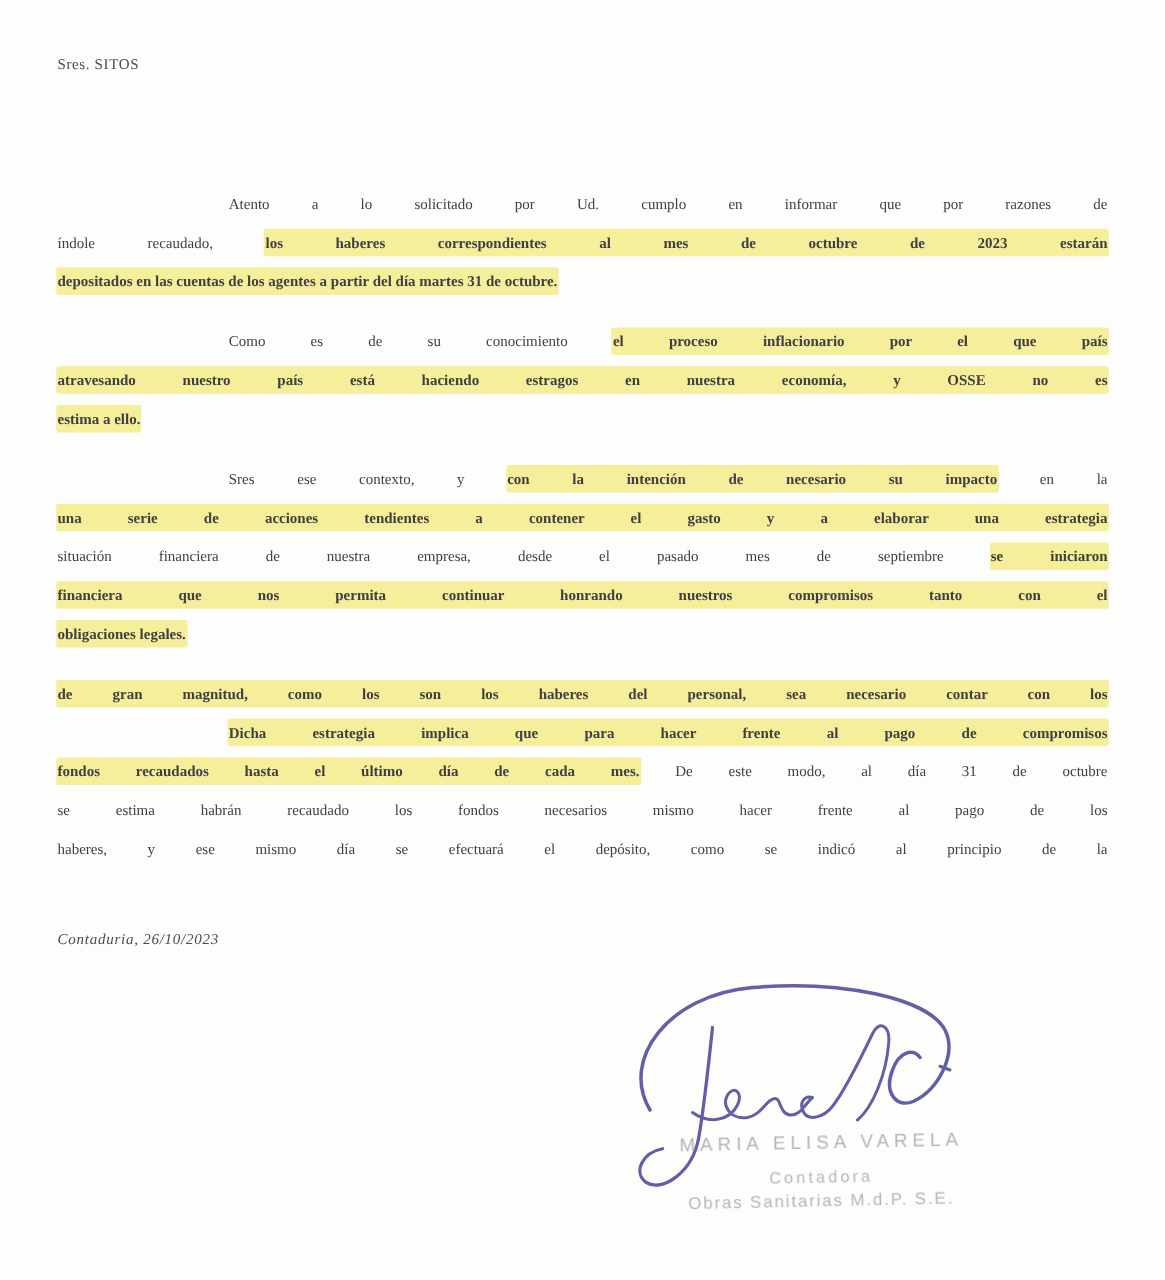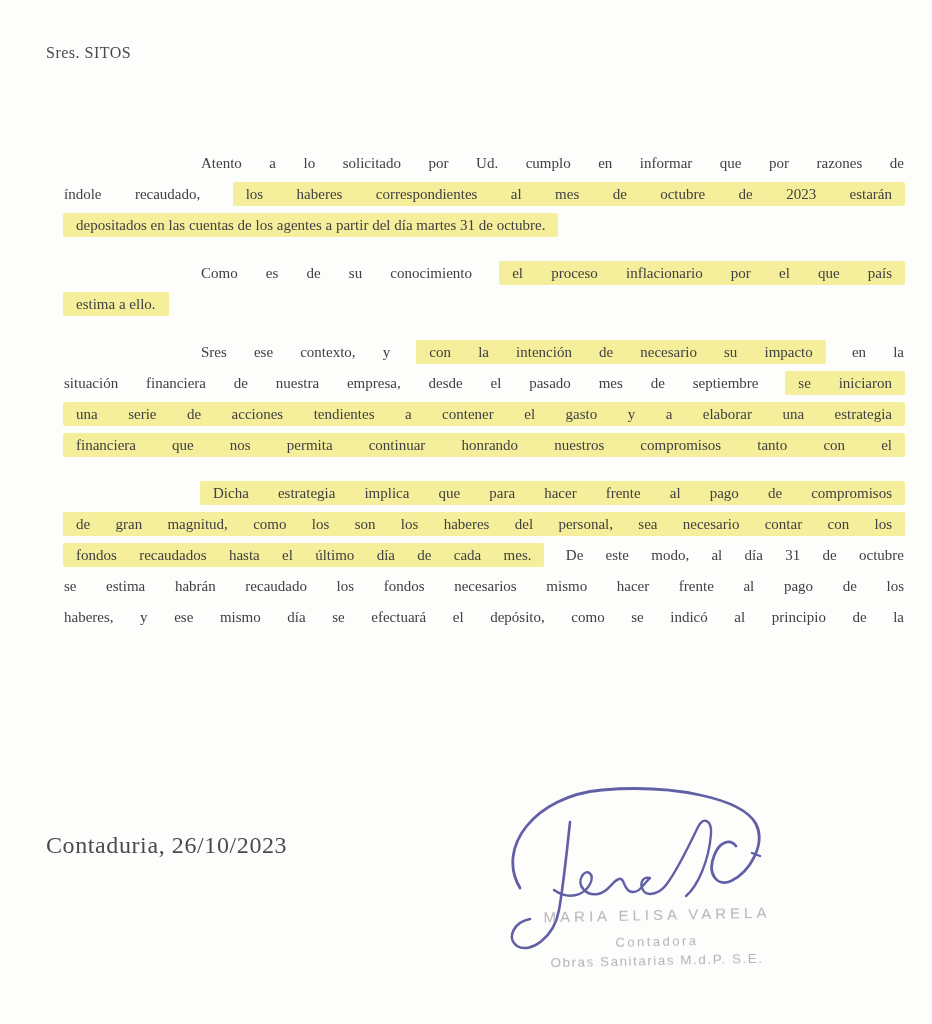--- a/index.html
+++ b/index.html
@@ -6,46 +6,47 @@
   .page{
     position:relative;
     width:932px;height:1024px;
     background:#fdfdfb;
     overflow:hidden;
     font-family:"Liberation Serif","DejaVu Serif",serif;
     color:#403f41;
   }
   .recipient{
     position:absolute;left:46px;top:44px;
-    font-size:16px;letter-spacing:0.5px;color:#4b4b4e;
+    font-size:12px;letter-spacing:0.5px;color:#4b4b4e;
   }
   .paragraphs{
     position:absolute;left:46px;top:148px;width:840px;
-    font-size:15px;line-height:31px;margin-left:18px;
+    font-size:12px;line-height:31px;
   }
   .paragraph{margin:0 0 17px 0;}
   .line{
     text-align:justify;
     text-align-last:justify;
     text-justify:inter-word;
     white-space:normal;
   }
   .line.last{text-align-last:left;}
   .line.indent{text-indent:137px;}
   .hl{
     background:#f5ee9b;
-    padding:4px 13px;
+    padding:4px 1px;
     margin:0 -1px;
     border-radius:2px;
     box-decoration-break:clone;
+    font-weight:bold;
     -webkit-box-decoration-break:clone;
   }
   .closing{
-    position:absolute;left:46px;top:832px;
-    font-size:24px;letter-spacing:0.6px;color:#4b4b4e;
+    position:absolute;left:46px;top:744px;
+    font-size:12px;letter-spacing:0.6px;color:#4b4b4e;font-style:italic;
   }
   .signature{
     position:absolute;left:490px;top:780px;width:442px;height:200px;
   }
   .signature svg{position:absolute;left:0;top:0;}
   .stamp-line{
     position:absolute;left:27px;width:280px;
     text-align:center;
     font-family:"Liberation Sans","DejaVu Sans",sans-serif;
     color:#aaa7ab;
@@ -66,31 +67,33 @@
   <div class="recipient">Sres. SITOS</div>
 
   <div class="paragraphs">
       <div class="paragraph">
         <div class="line indent"><span class="txt">Atento a lo solicitado por Ud. cumplo en informar que por razones de</span></div>
         <div class="line"><span class="txt">índole recaudado, </span><span class="hl">los haberes correspondientes al mes de octubre de 2023 estarán</span></div>
         <div class="line last"><span class="hl">depositados en las cuentas de los agentes a partir del día martes 31 de octubre.</span></div>
       </div>
       <div class="paragraph">
         <div class="line indent"><span class="txt">Como es de su conocimiento </span><span class="hl">el proceso inflacionario por el que país</span></div>
+        <div class="line"><span class="hl">atravesando nuestro país está haciendo estragos en nuestra economía, y OSSE no es</span></div>
         <div class="line last"><span class="hl">estima a ello.</span></div>
       </div>
       <div class="paragraph">
         <div class="line indent"><span class="txt">Sres ese contexto, y </span><span class="hl">con la intención de necesario su impacto</span><span class="txt"> en la</span></div>
+        <div class="line"><span class="hl">una serie de acciones tendientes a contener el gasto y a elaborar una estrategia</span></div>
         <div class="line"><span class="txt">situación financiera de nuestra empresa, desde el pasado mes de septiembre </span><span class="hl">se iniciaron</span></div>
-        <div class="line"><span class="hl">una serie de acciones tendientes a contener el gasto y a elaborar una estrategia</span></div>
         <div class="line"><span class="hl">financiera que nos permita continuar honrando nuestros compromisos tanto con el</span></div>
+        <div class="line last"><span class="hl">obligaciones legales.</span></div>
       </div>
       <div class="paragraph">
+        <div class="line"><span class="hl">de gran magnitud, como los son los haberes del personal, sea necesario contar con los</span></div>
         <div class="line indent"><span class="hl">Dicha estrategia implica que para hacer frente al pago de compromisos</span></div>
-        <div class="line"><span class="hl">de gran magnitud, como los son los haberes del personal, sea necesario contar con los</span></div>
         <div class="line"><span class="hl">fondos recaudados hasta el último día de cada mes.</span><span class="txt"> De este modo, al día 31 de octubre</span></div>
         <div class="line"><span class="txt">se estima habrán recaudado los fondos necesarios mismo hacer frente al pago de los</span></div>
         <div class="line"><span class="txt">haberes, y ese mismo día se efectuará el depósito, como se indicó al principio de la</span></div>
       </div>
     </div>
 
   <div class="closing">Contaduria, 26/10/2023</div>
 
   <div class="signature">
     <svg width="442" height="200" viewBox="0 0 442 200">

